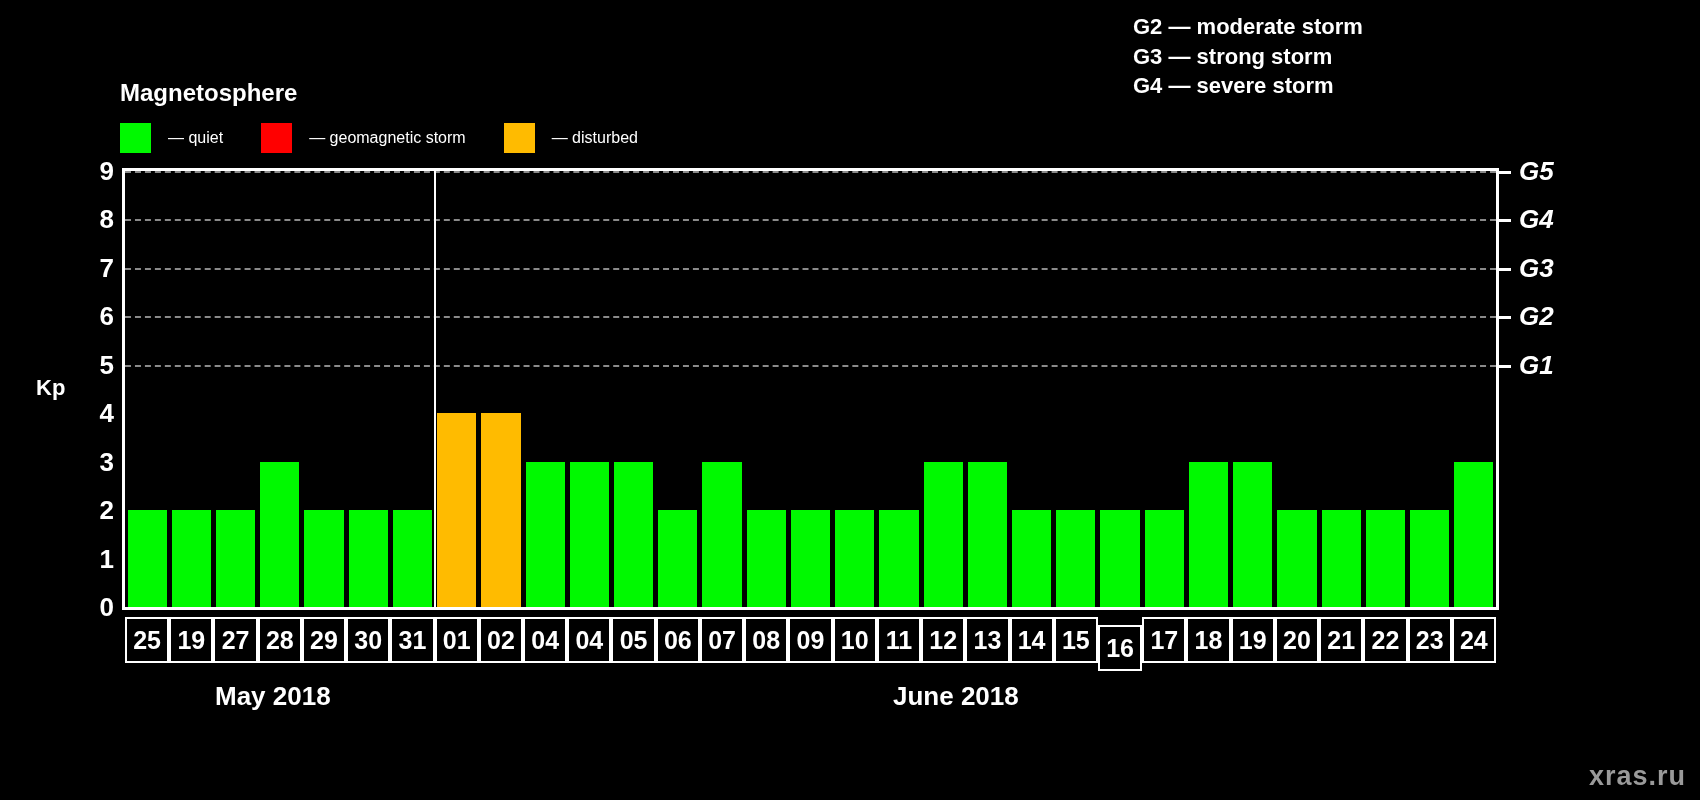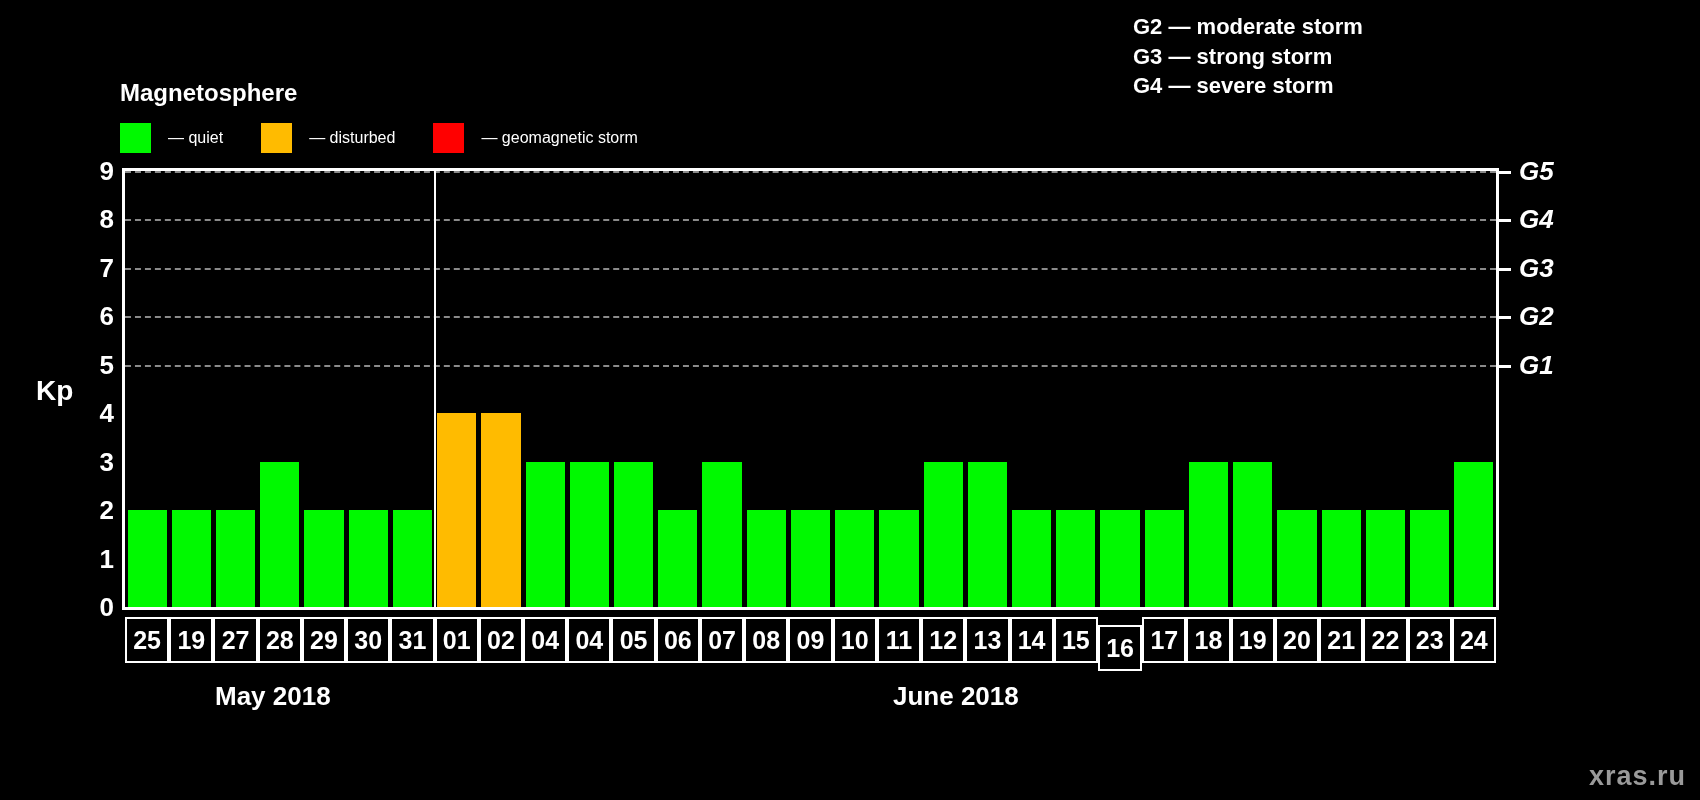--- a/index.html
+++ b/index.html
@@ -123,21 +123,21 @@
   .bar {
     position: absolute;
     bottom: 0;
   }
 
   
   .yaxis-label {
     position: absolute;
     left: 36px;
     top: 375px;
-    font-size: 28px;
+    font-size: 22px;
     font-weight: bold;
   }
   .ytick {
     position: absolute;
     right: 0;
     width: 40px;
     text-align: right;
     font-size: 26px;
     font-weight: bold;
     transform: translateY(-50%);
@@ -233,26 +233,26 @@
 
 
   <div class="legend-heading">Magnetosphere</div>
 
   <div class="legend-row" id="legend-row">
       <div class="legend-item">
         <span class="swatch" style="background: rgb(0, 249, 0);"></span>
         <span class="legend-label">— quiet</span>
       </div>
       <div class="legend-item">
+        <span class="swatch" style="background: rgb(255, 0, 0);"></span>
+        <span class="legend-label">— geomagnetic storm</span>
+      </div>
+      <div class="legend-item">
         <span class="swatch" style="background: rgb(255, 187, 0);"></span>
         <span class="legend-label">— disturbed</span>
-      </div>
-      <div class="legend-item">
-        <span class="swatch" style="background: rgb(255, 0, 0);"></span>
-        <span class="legend-label">— geomagnetic storm</span>
       </div>
     </div>
 
   <div class="gscale" id="gscale-list">
       <div class="gscale-line">G2 — moderate storm</div>
       <div class="gscale-line">G3 — strong storm</div>
       <div class="gscale-line">G4 — severe storm</div>
     </div>
 
   <div class="ytick-wrap" id="ytick-wrap">

